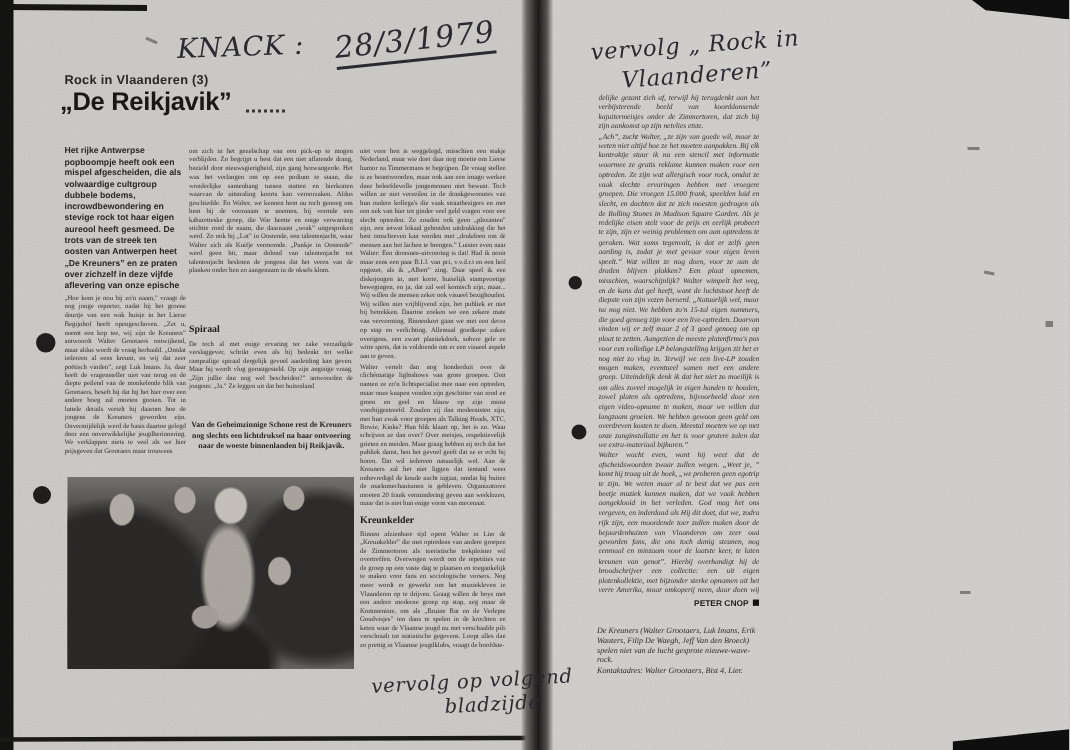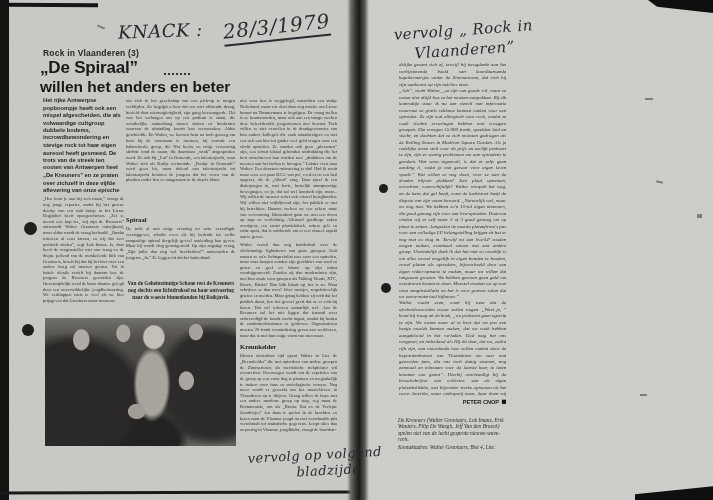--- a/index.html
+++ b/index.html
@@ -97,23 +97,22 @@
   <div id="hand-right" class="abs hand">
     <div>vervolg „ Rock in</div>
     <div>Vlaanderen”</div>
   </div>
   <div id="hand-bottom" class="abs hand">
     <div>vervolg op volgend</div>
     <div class="l2">bladzijde</div>
   </div>
 
   <div id="kicker" class="abs sans">Rock in Vlaanderen (3)</div>
-  <div id="headline1" class="abs sans">„De Spiraal”</div>
+  <div id="headline1" class="abs sans">„De Reikjavik”</div>
   <div id="headline-dots" class="abs"></div>
-  <div id="headline2" class="abs sans">willen het anders en beter</div>
 
   <div class="clip" style="left:43px;top:97px;width:81px;height:96px;">
     <div class="inner sans lede" style="width:126px;transform:scale(.64);">Het rijke Antwerpse popboompje heeft ook een mispel afgescheiden, die als volwaardige cultgroup dubbele bodems, incrowdbewondering en stevige rock tot haar eigen aureool heeft gesmeed. De trots van de streek ten oosten van Antwerpen heet „De Kreuners” en ze praten over zichzelf in deze vijfde aflevering van onze epische expeditie langs kroegen en kelders.</div>
   </div>
 
   <div class="clip" style="left:43px;top:196px;width:81px;height:134px;">
     <div class="inner body-serif" style="width:135px;transform:scale(.6);">
       <p>„Hoe kom je nou bij zo'n naam,” vraagt de nog jonge reporter, nadat hij het groene deurtje van een wak huisje in het Lierse Begijnhof heeft opengeschoven. „Zet u, neemt een kop tee, wij zijn de Kreuners” antwoordt Walter Grootaers ontwijkend, maar aldus wordt de vraag herhaald. „Omdat iedereen al eens kreunt, en wij dat zeer poëtisch vinden”, zegt Luk Imans. Ja, daar heeft de vragensteller niet van terug en de diepte peilend van de monkelende blik van Grootaers, beseft hij dat hij het hier over een andere boeg zal moeten gooien. Tot in luttele details vertelt hij daarom hoe de jongens de Kreuners geworden zijn. Onvermijdelijk werd de basis daartoe gelegd door een onverwikkelijke jeugdherinnering. We verklappen niets te veel als we hier prijsgeven dat Grootaers maar trouwens</p>
     </div>
   </div>

